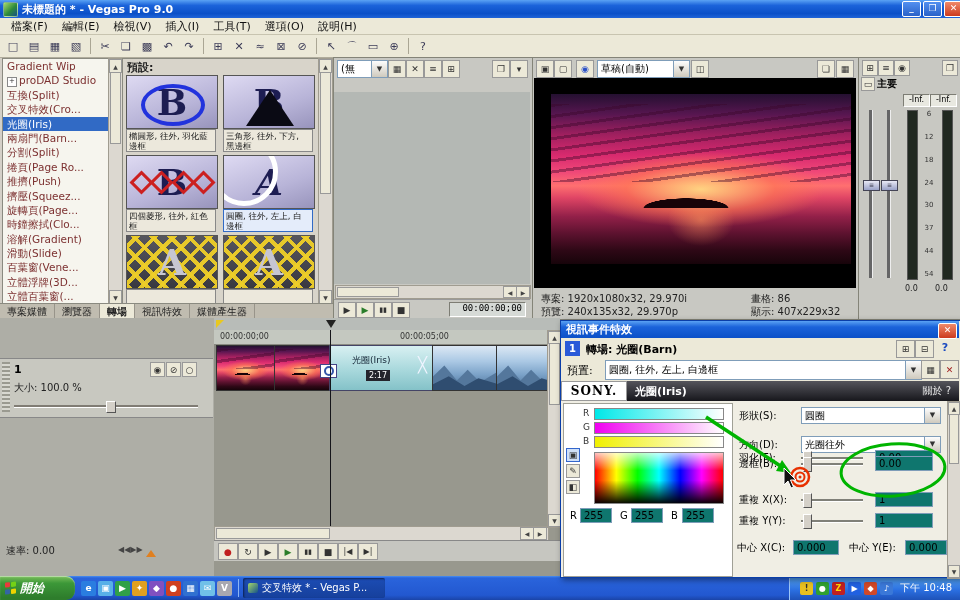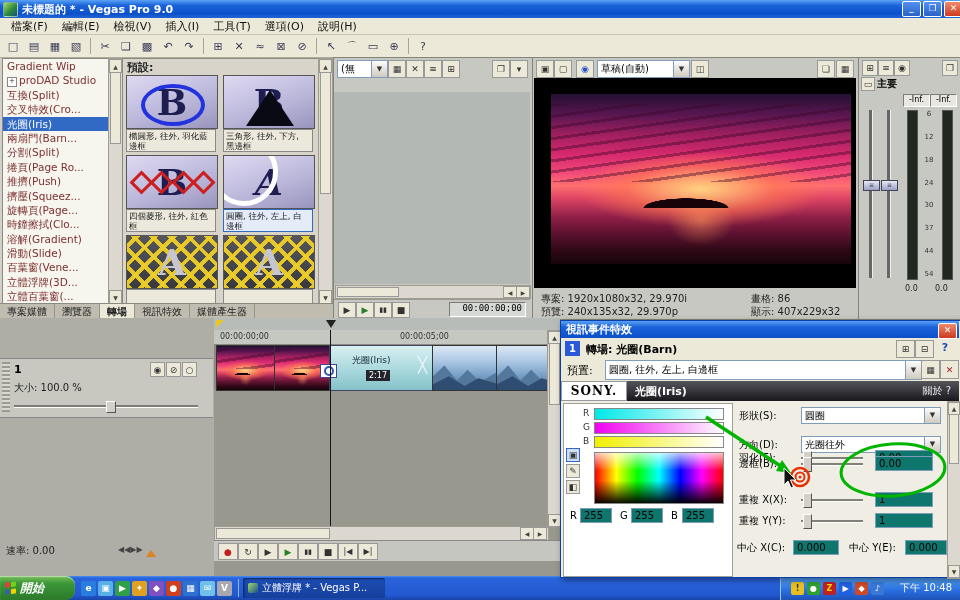--- a/index.html
+++ b/index.html
@@ -538,26 +538,26 @@
       <span class="qlicon" style="background:#e0a020;">✦</span>
       <span class="qlicon" style="background:#8050c0;">◆</span>
       <span class="qlicon" style="background:#d04020;">●</span>
       <span class="qlicon" style="background:#3070d0;">▦</span>
       <span class="qlicon" style="background:#70c0e8;">✉</span>
       <span class="qlicon" style="background:#a8a8b0;">V</span>
     </div>
     <span style="width:1px;height:18px;background:#8ab4f4;margin:0 4px;"></span>
     <div class="taskbtn" style="width:132px;background:linear-gradient(180deg,#1c4cb4,#16409c);box-shadow:inset 1px 1px 2px rgba(0,0,0,.5);">
       <span style="width:10px;height:10px;background:linear-gradient(135deg,#a6d86a,#14508a);border-radius:2px;flex:none;"></span>
-      <span>立體浮牌 * - Vegas P...</span>
+      <span>交叉特效 * - Vegas P...</span>
     </div>
     <div class="tray">
       <span class="trayicon" style="background:#e8c020;color:#333;">!</span>
       <span class="trayicon" style="background:#30a030;">●</span>
       <span class="trayicon" style="background:#c02020;color:#ffd800;">Z</span>
       <span class="trayicon" style="background:#2060e0;">▶</span>
       <span class="trayicon" style="background:#d04828;">◆</span>
       <span class="trayicon" style="background:#3a78d8;">♪</span>
-      <span style="font-size:10px;margin-left:13px;white-space:nowrap;">下午 10:48</span>
+      <span style="font-size:10px;margin-left:4px;white-space:nowrap;">下午 10:48</span>
     </div>
   </div>
 
 </div>
 
 </body></html>

